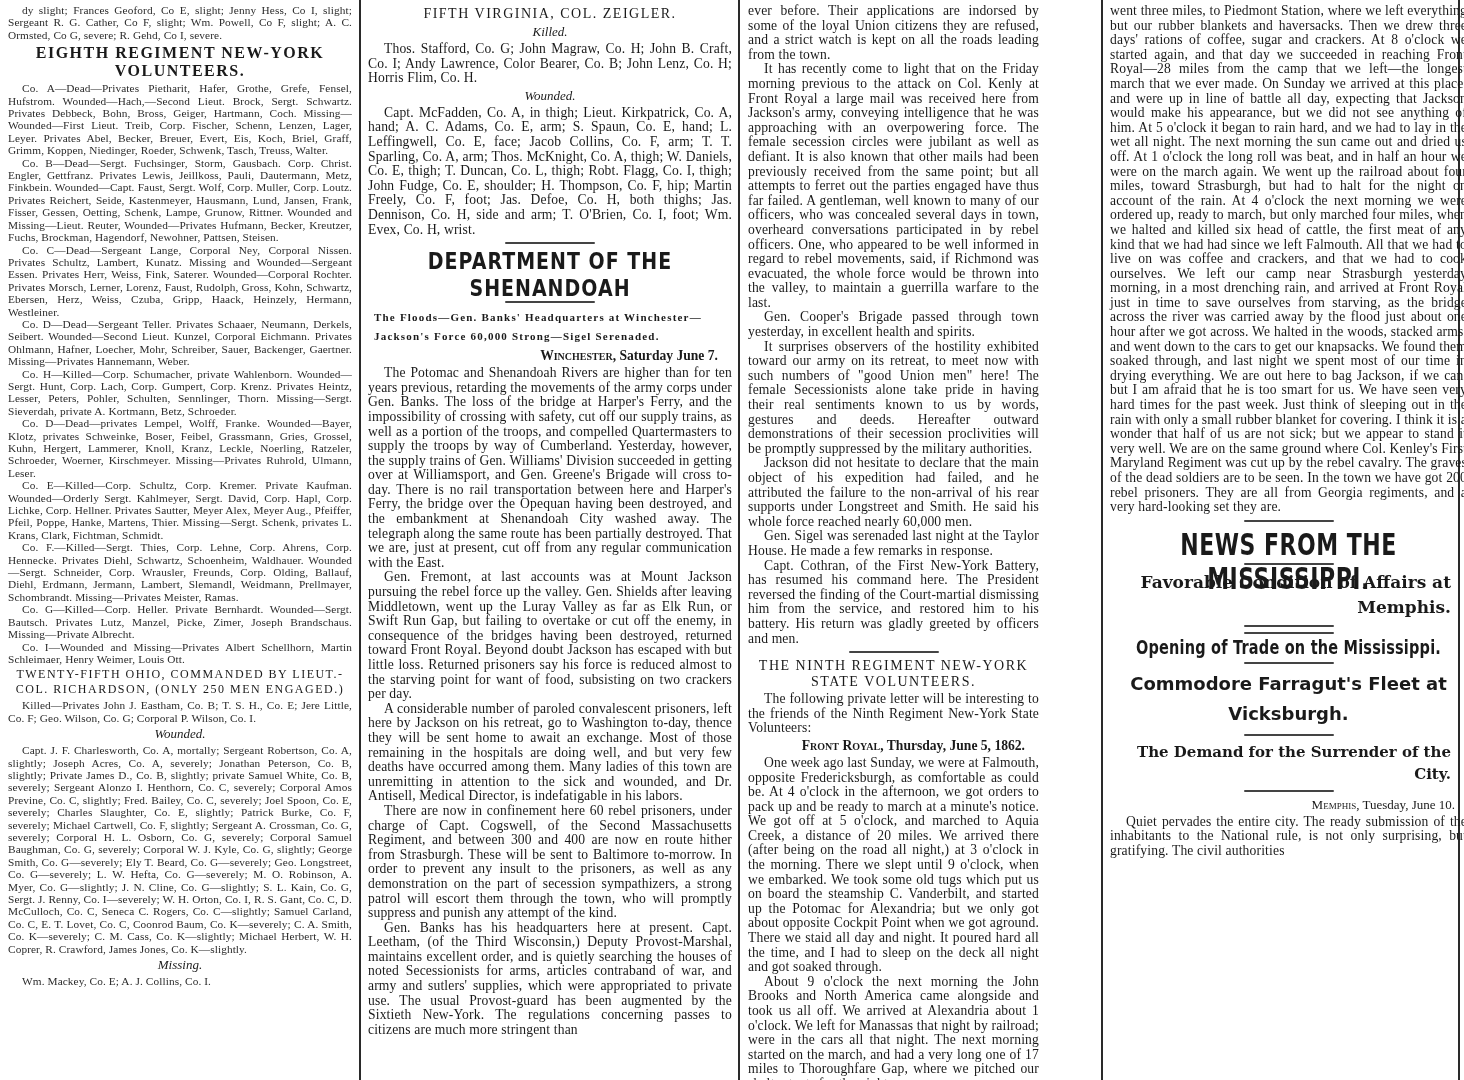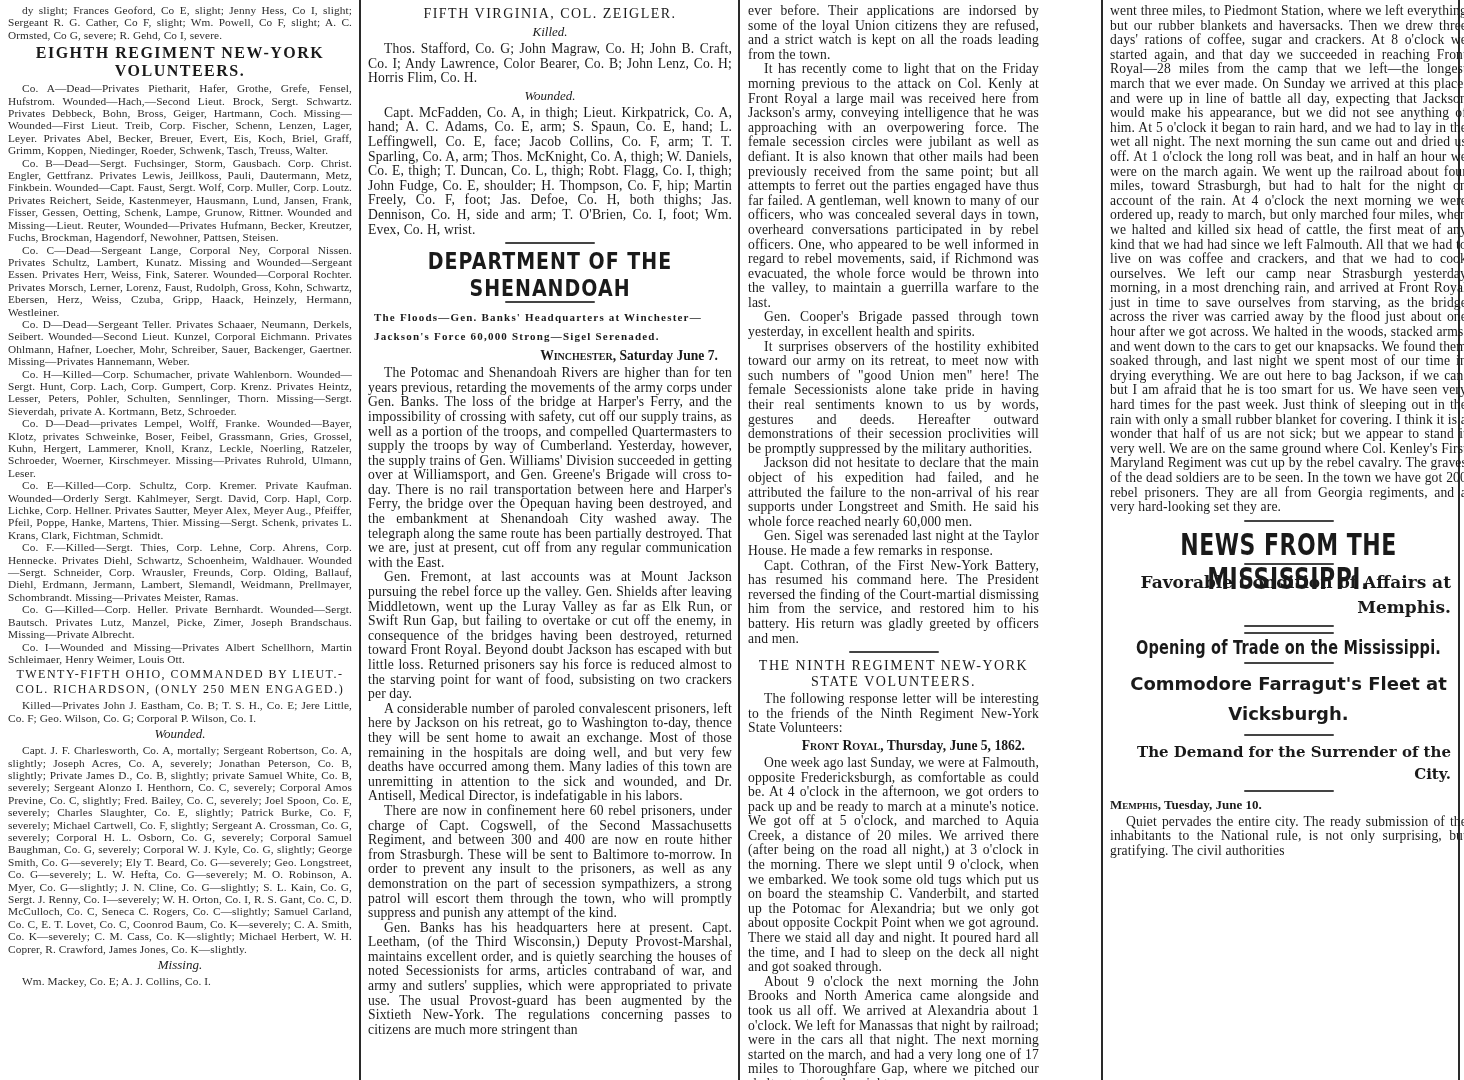--- a/index.html
+++ b/index.html
@@ -54,21 +54,21 @@
     font-size: 17px; line-height: 25px; margin: 4px 16px;
   }
   .deck-cond {
     text-align: center; font-family: "DejaVu Sans", sans-serif; font-weight: bold;
     font-size: 14.5px; letter-spacing: 0.2px; margin: 6px 0; transform: scaleY(1.3);
   }
   .deck-cond-lg {
     text-align: center; font-family: "DejaVu Sans", sans-serif; font-weight: bold;
     font-size: 18px; line-height: 30px; margin: 4px 0;
   }
-  .byline-right { text-align: left; font-weight: bold; font-size: 13px; margin: 4px 12px 2px 0; }
+  .byline-right { text-align: right; font-weight: normal; font-size: 13px; margin: 4px 12px 2px 0; }
   .byline-right .sc { font-variant: small-caps; }
 </style>
 </head>
 <body>
 
 <div class="page">
   <div class="rule r1"></div>
   <div class="rule r2"></div>
   <div class="rule r3"></div>
   <div class="rule r4"></div>
@@ -134,21 +134,21 @@
       <p>It has recently come to light that on the Friday morning previous to the attack on Col. Kenly at Front Royal a large mail was received here from Jackson's army, conveying intelligence that he was approaching with an overpowering force. The female secession circles were jubilant as well as defiant. It is also known that other mails had been previously received from the same point; but all attempts to ferret out the parties engaged have thus far failed. A gentleman, well known to many of our officers, who was concealed several days in town, overheard conversations participated in by rebel officers. One, who appeared to be well informed in regard to rebel movements, said, if Richmond was evacuated, the whole force would be thrown into the valley, to maintain a guerrilla warfare to the last.</p>
       <p>Gen. Cooper's Brigade passed through town yesterday, in excellent health and spirits.</p>
       <p>It surprises observers of the hostility exhibited toward our army on its retreat, to meet now with such numbers of "good Union men" here! The female Secessionists alone take pride in having their real sentiments known to us by words, gestures and deeds. Hereafter outward demonstrations of their secession proclivities will be promptly suppressed by the military authorities.</p>
       <p>Jackson did not hesitate to declare that the main object of his expedition had failed, and he attributed the failure to the non-arrival of his rear supports under Longstreet and Smith. He said his whole force reached nearly 60,000 men.</p>
       <p>Gen. Sigel was serenaded last night at the Taylor House. He made a few remarks in response.</p>
       <p>Capt. Cothran, of the First New-York Battery, has resumed his command here. The President reversed the finding of the Court-martial dismissing him from the service, and restored him to his battery. His return was gladly greeted by officers and men.</p>
     </div>
     <div class="short-rule"></div>
     <div class="center-head">THE NINTH REGIMENT NEW-YORK STATE VOLUNTEERS.</div>
     <div class="body">
-        <p>The following response letter will be interesting to the friends of the Ninth Regiment New-York State Volunteers:</p>
+        <p>The following private letter will be interesting to the friends of the Ninth Regiment New-York State Volunteers:</p>
       </div>
     <div class="dateline"><span class="sc">Front Royal</span><span>, Thursday, June 5, 1862.</span></div>
     <div class="body">
       <p>One week ago last Sunday, we were at Falmouth, opposite Fredericksburgh, as comfortable as could be. At 4 o'clock in the afternoon, we got orders to pack up and be ready to march at a minute's notice. We got off at 5 o'clock, and marched to Aquia Creek, a distance of 20 miles. We arrived there (after being on the road all night,) at 3 o'clock in the morning. There we slept until 9 o'clock, when we embarked. We took some old tugs which put us on board the steamship C. Vanderbilt, and started up the Potomac for Alexandria; but we only got about opposite Cockpit Point when we got aground. There we staid all day and night. It poured hard all the time, and I had to sleep on the deck all night and got soaked through.</p>
       <p>About 9 o'clock the next morning the John Brooks and North America came alongside and took us all off. We arrived at Alexandria about 1 o'clock. We left for Manassas that night by railroad; were in the cars all that night. The next morning started on the march, and had a very long one of 17 miles to Thoroughfare Gap, where we pitched our shelter tents for the night.</p>
       <p>At 3½ o'clock the next morning we were on the march again, and went 15 miles, to White Plains, where we encamped for the night. After we got all nicely fixed, a terrible thunder storm came up, and soaked us through. When I got up the next morning, at 3 o'clock, not a thing on me was dry. My knapsack was full of water, and my blanket was soaked through. We started to march at 3½ o'clock,</p>
     </div>
   </div>
 
   <div class="col col4">

